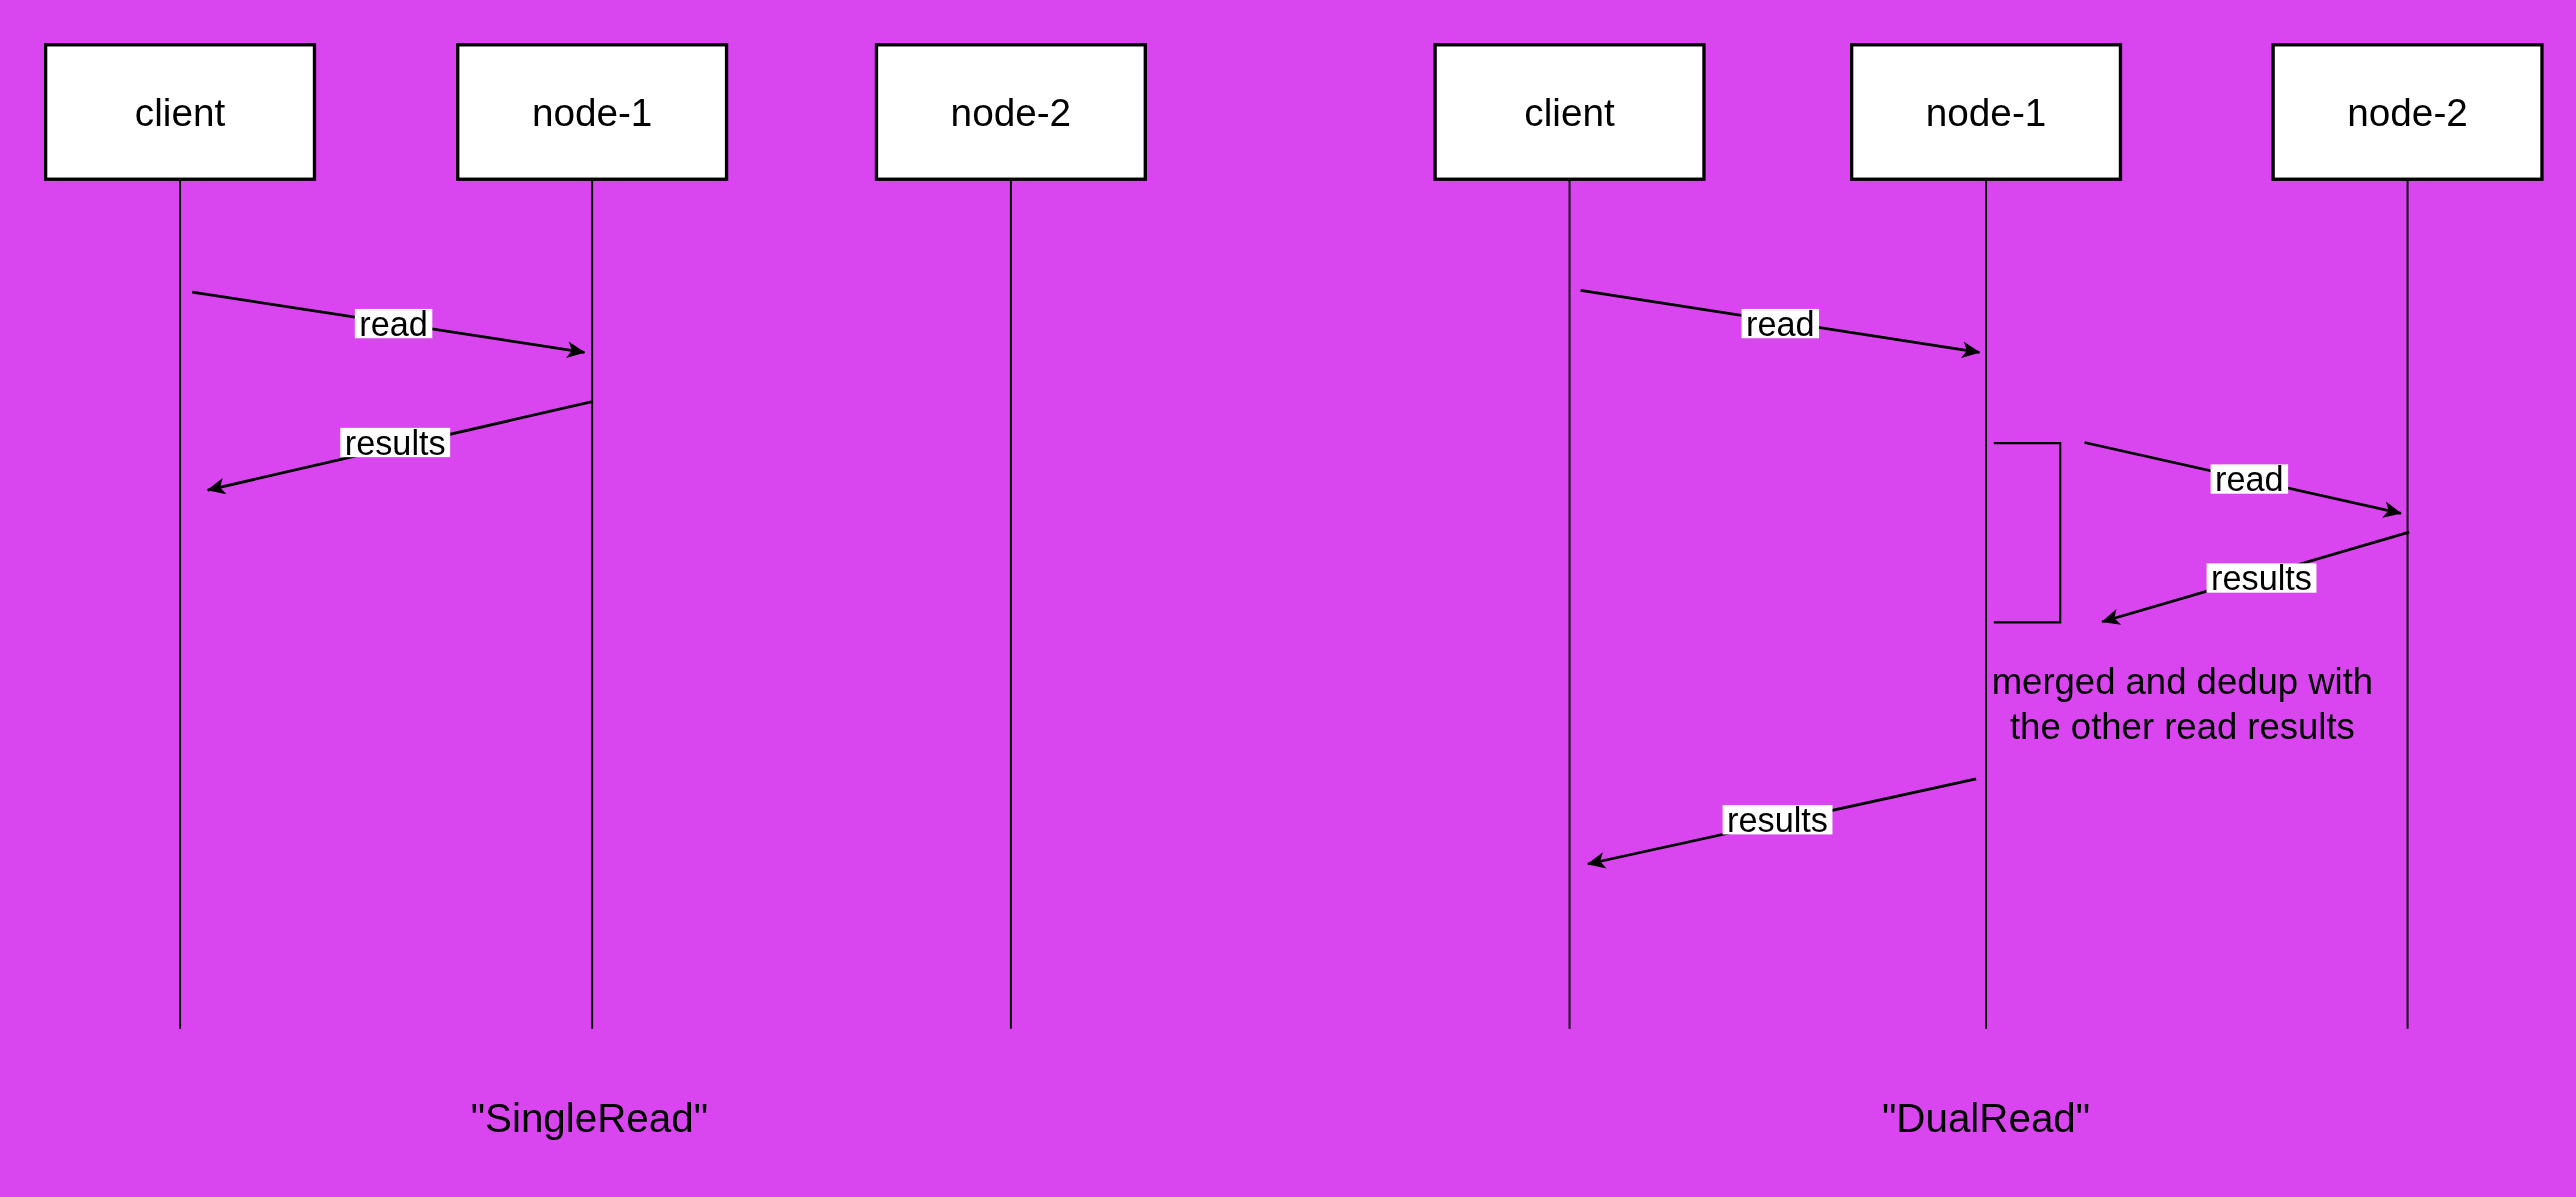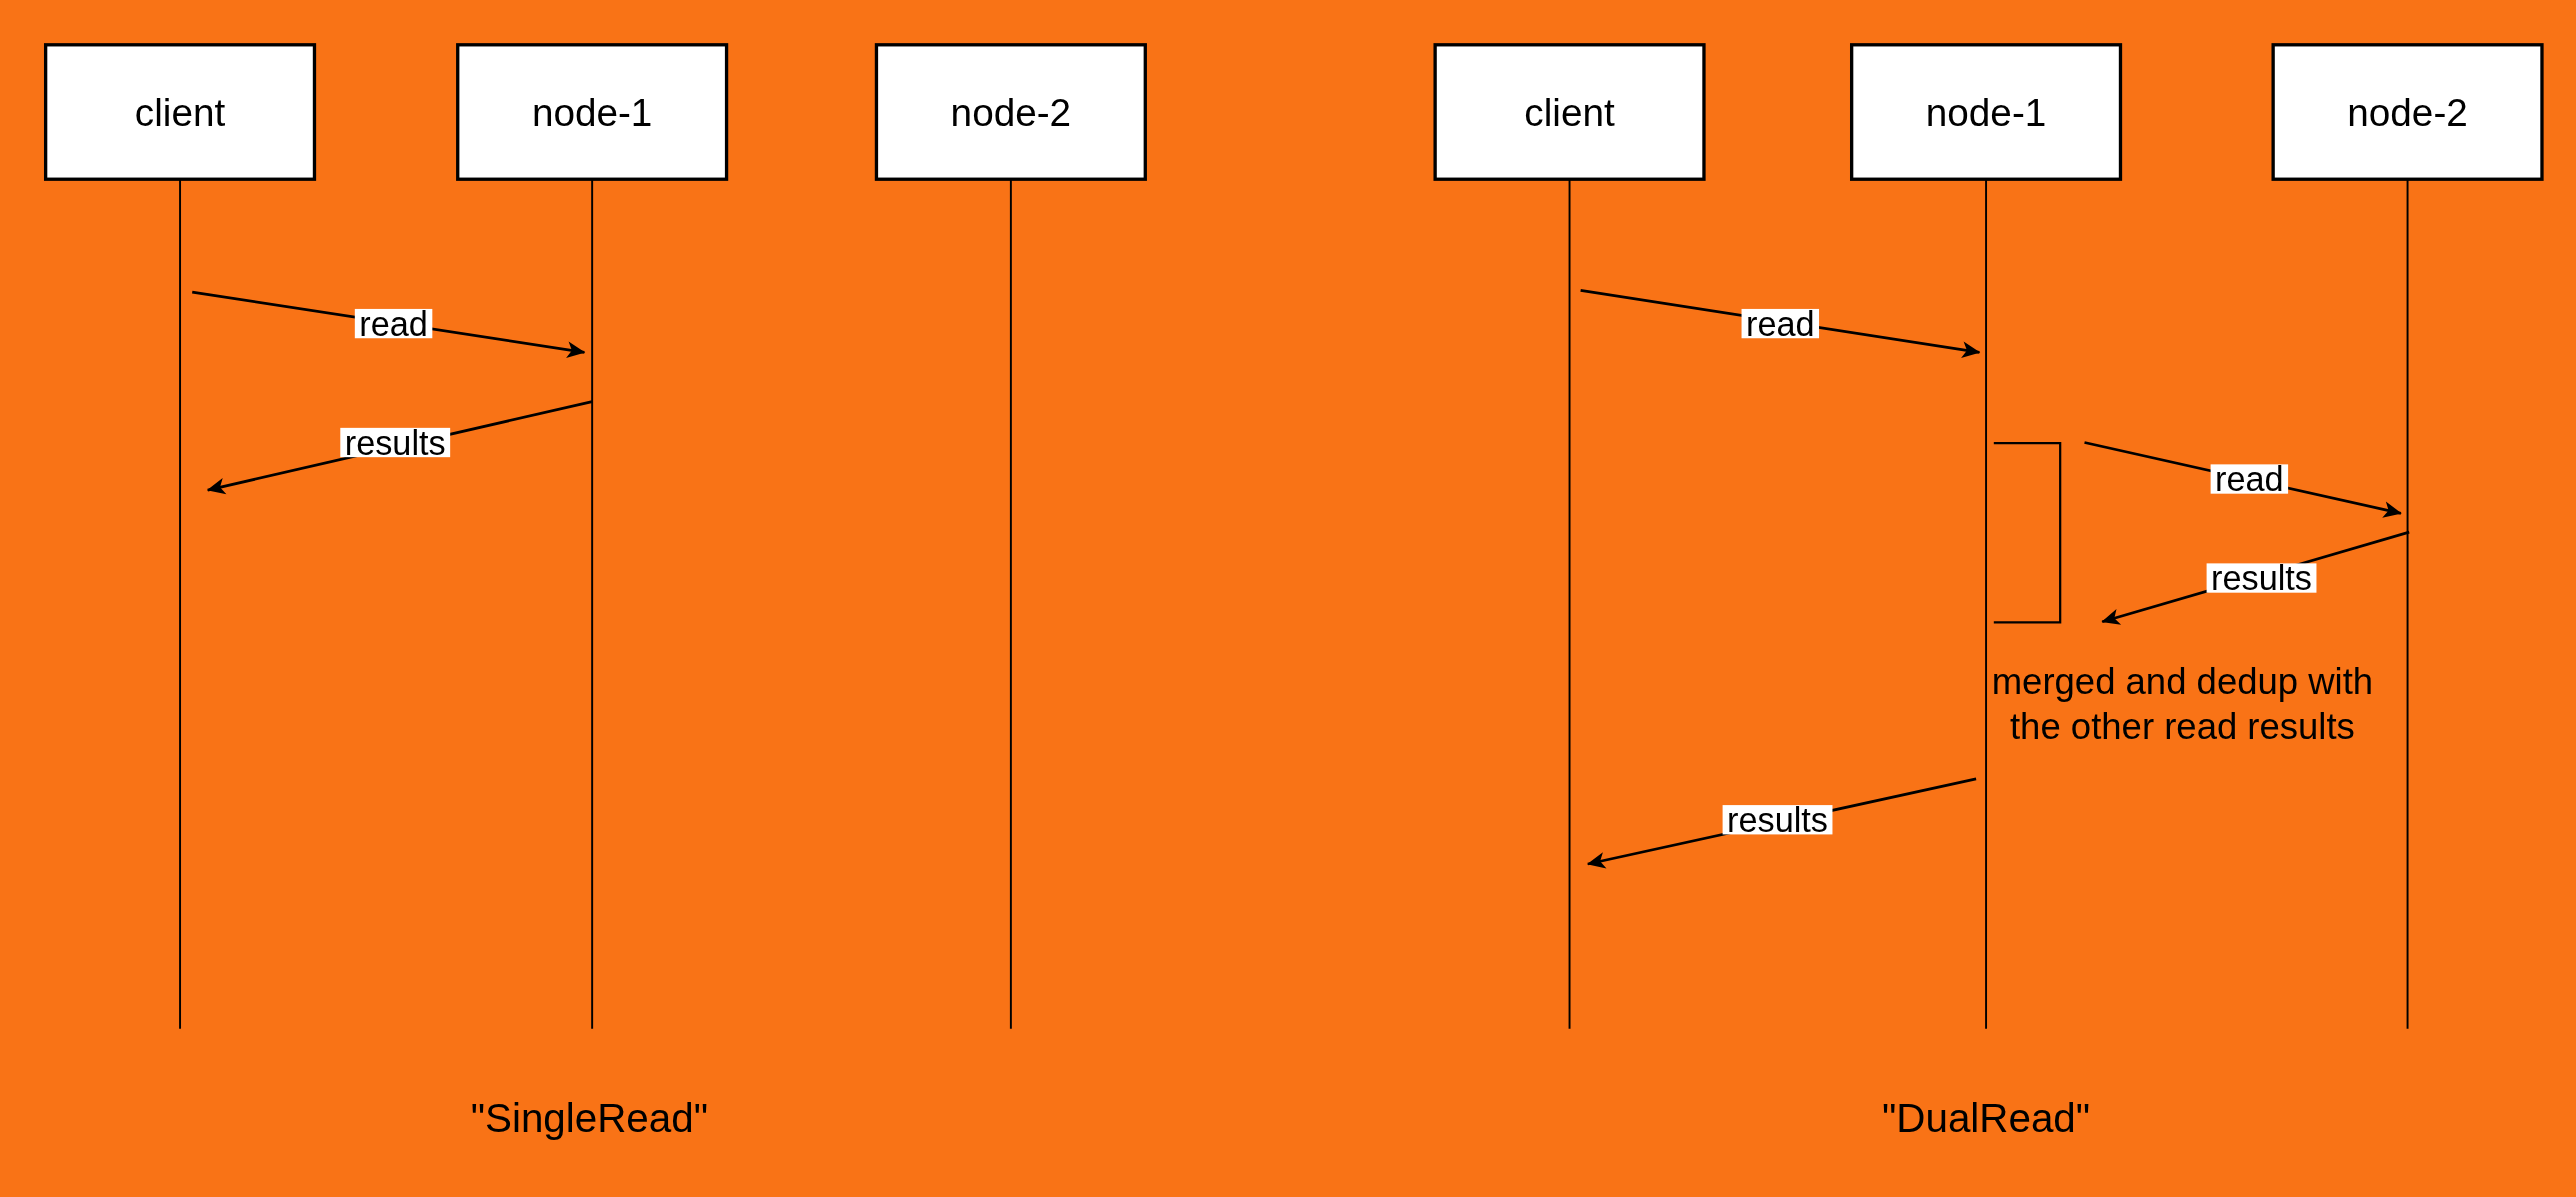--- a/index.html
+++ b/index.html
@@ -4,21 +4,21 @@
 <style>
   html, body {
     margin: 0;
     padding: 0;
     background: #ffffff;
   }
   .canvas {
     position: relative;
     width: 2576px;
     height: 1197px;
-    background: #f97316;
+    background: #d946ef;
     font-family: "Liberation Sans", sans-serif;
   }
   svg { display: block; width: 2576px; height: 1197px; }
 
   .actor-box {
     fill: #ffffff;
     stroke: #000000;
     stroke-width: 6;
   }
   .actor-label {

